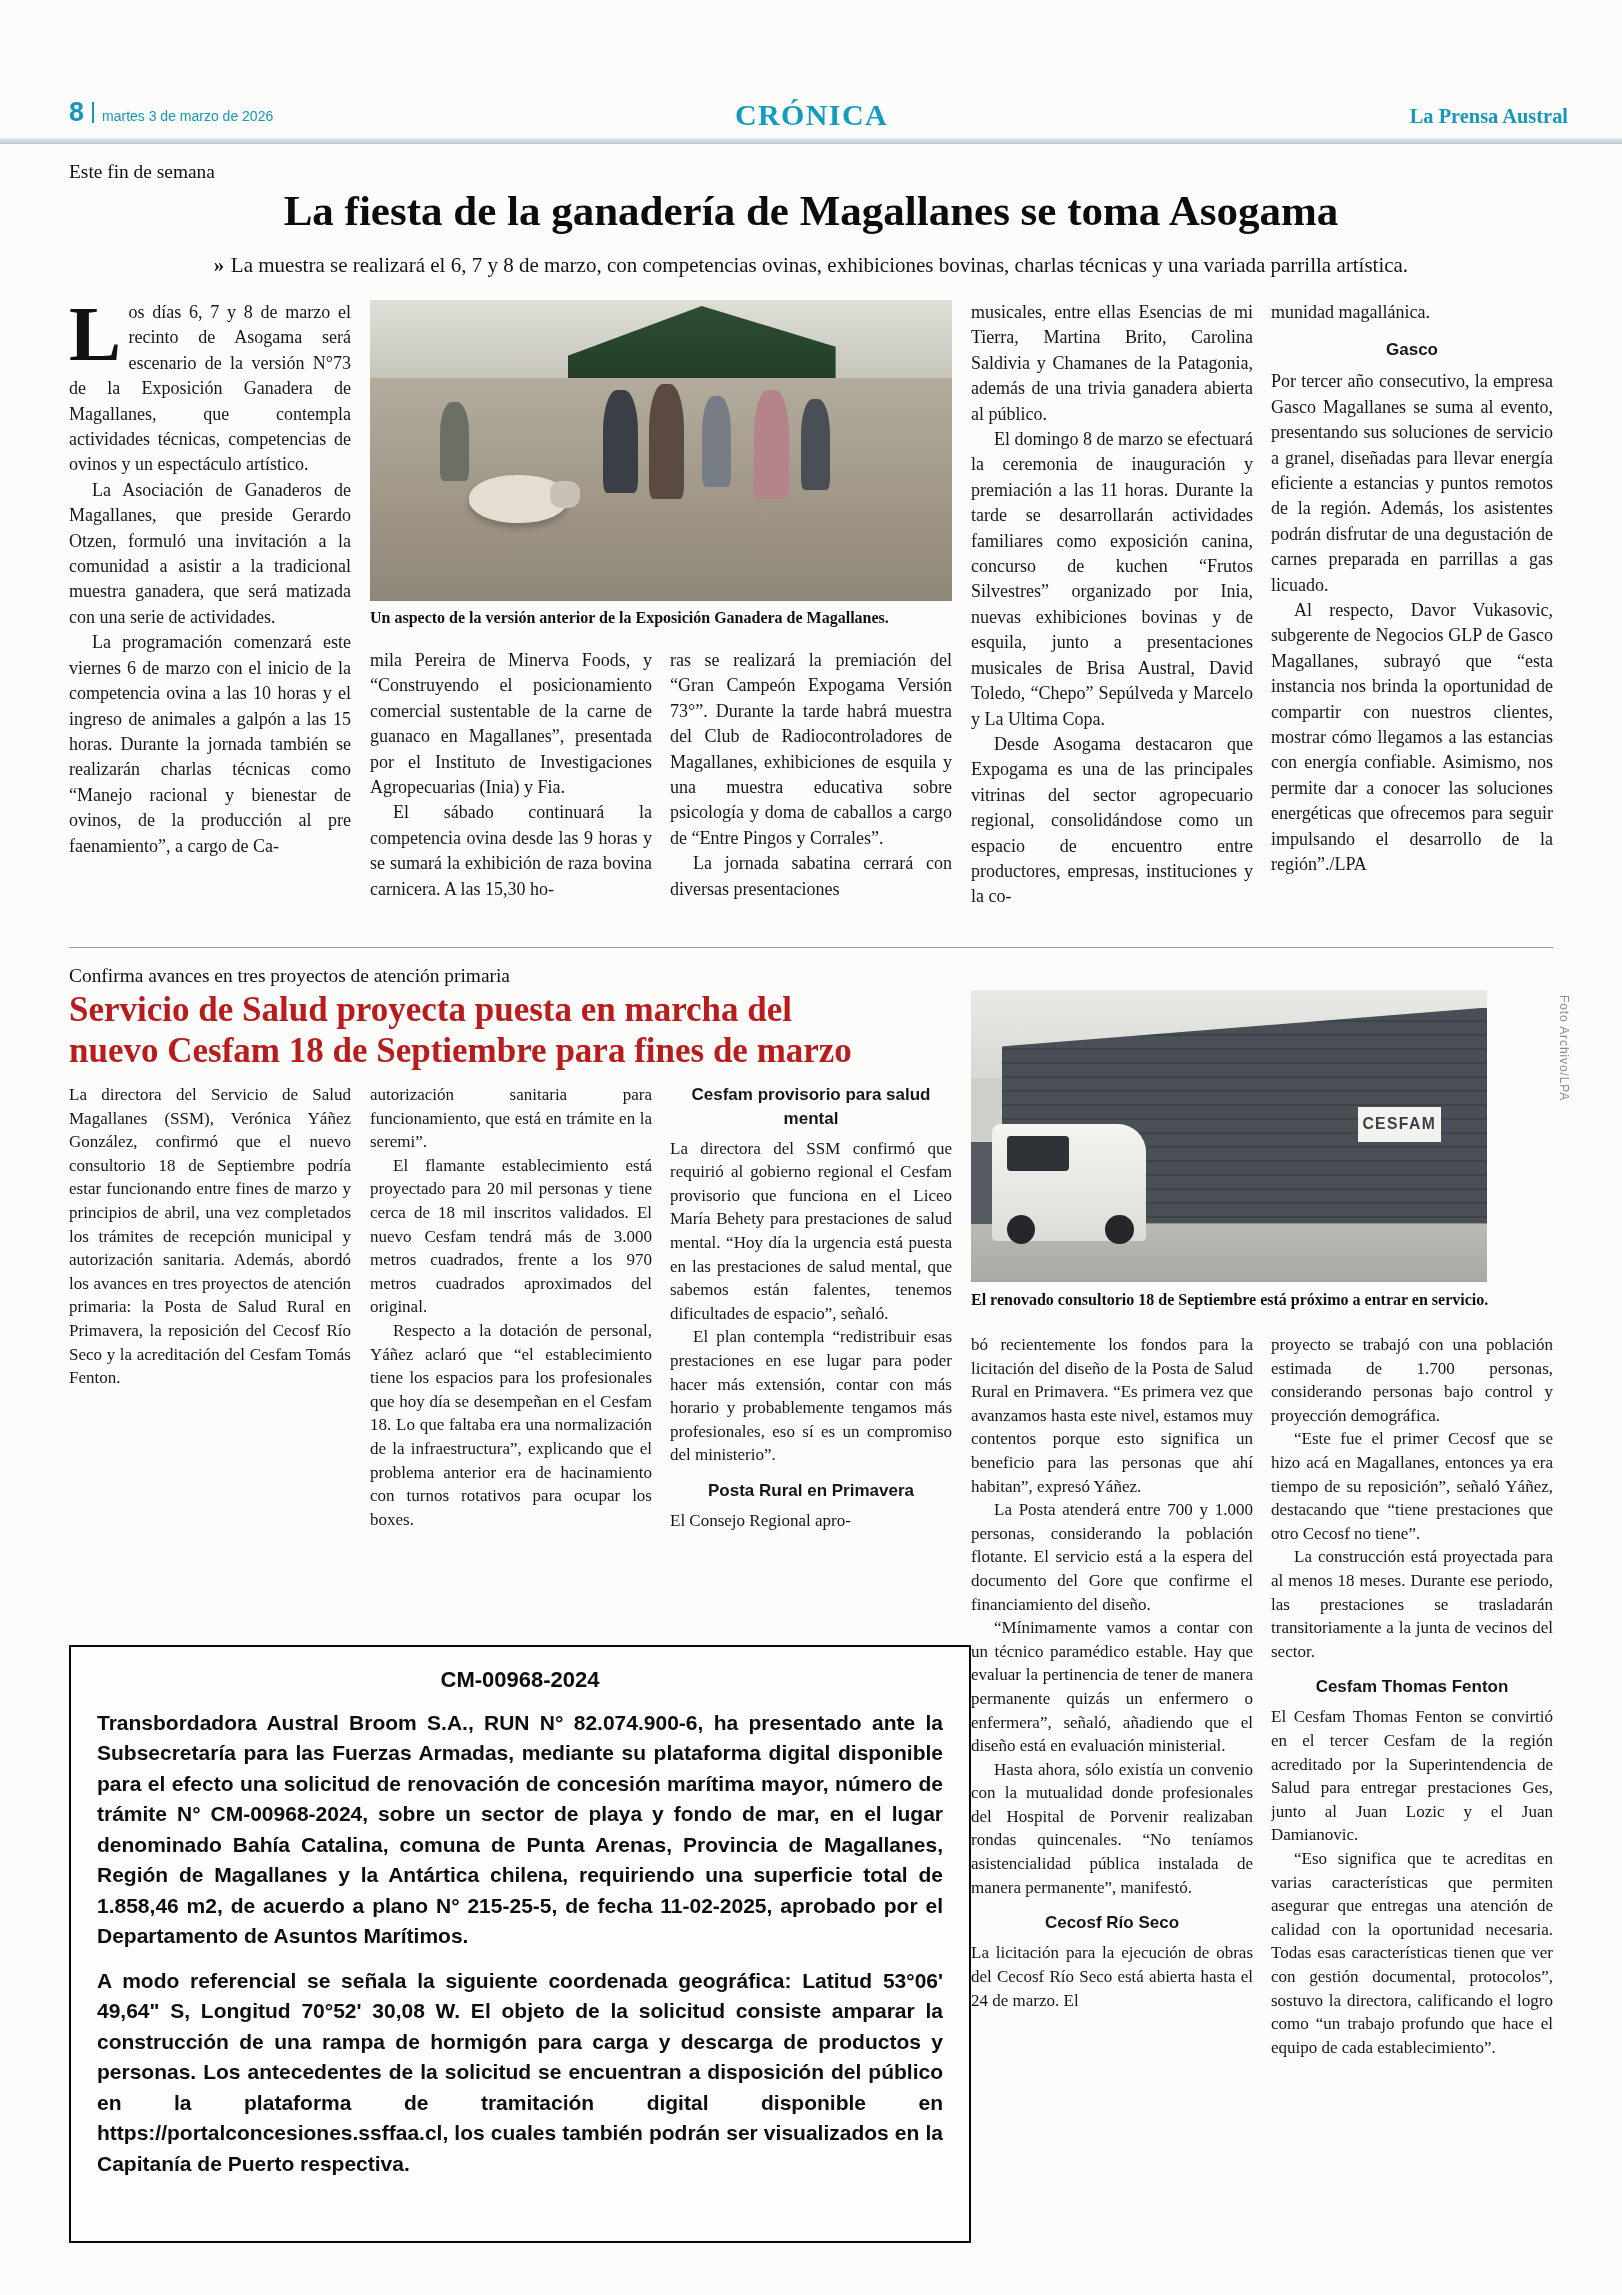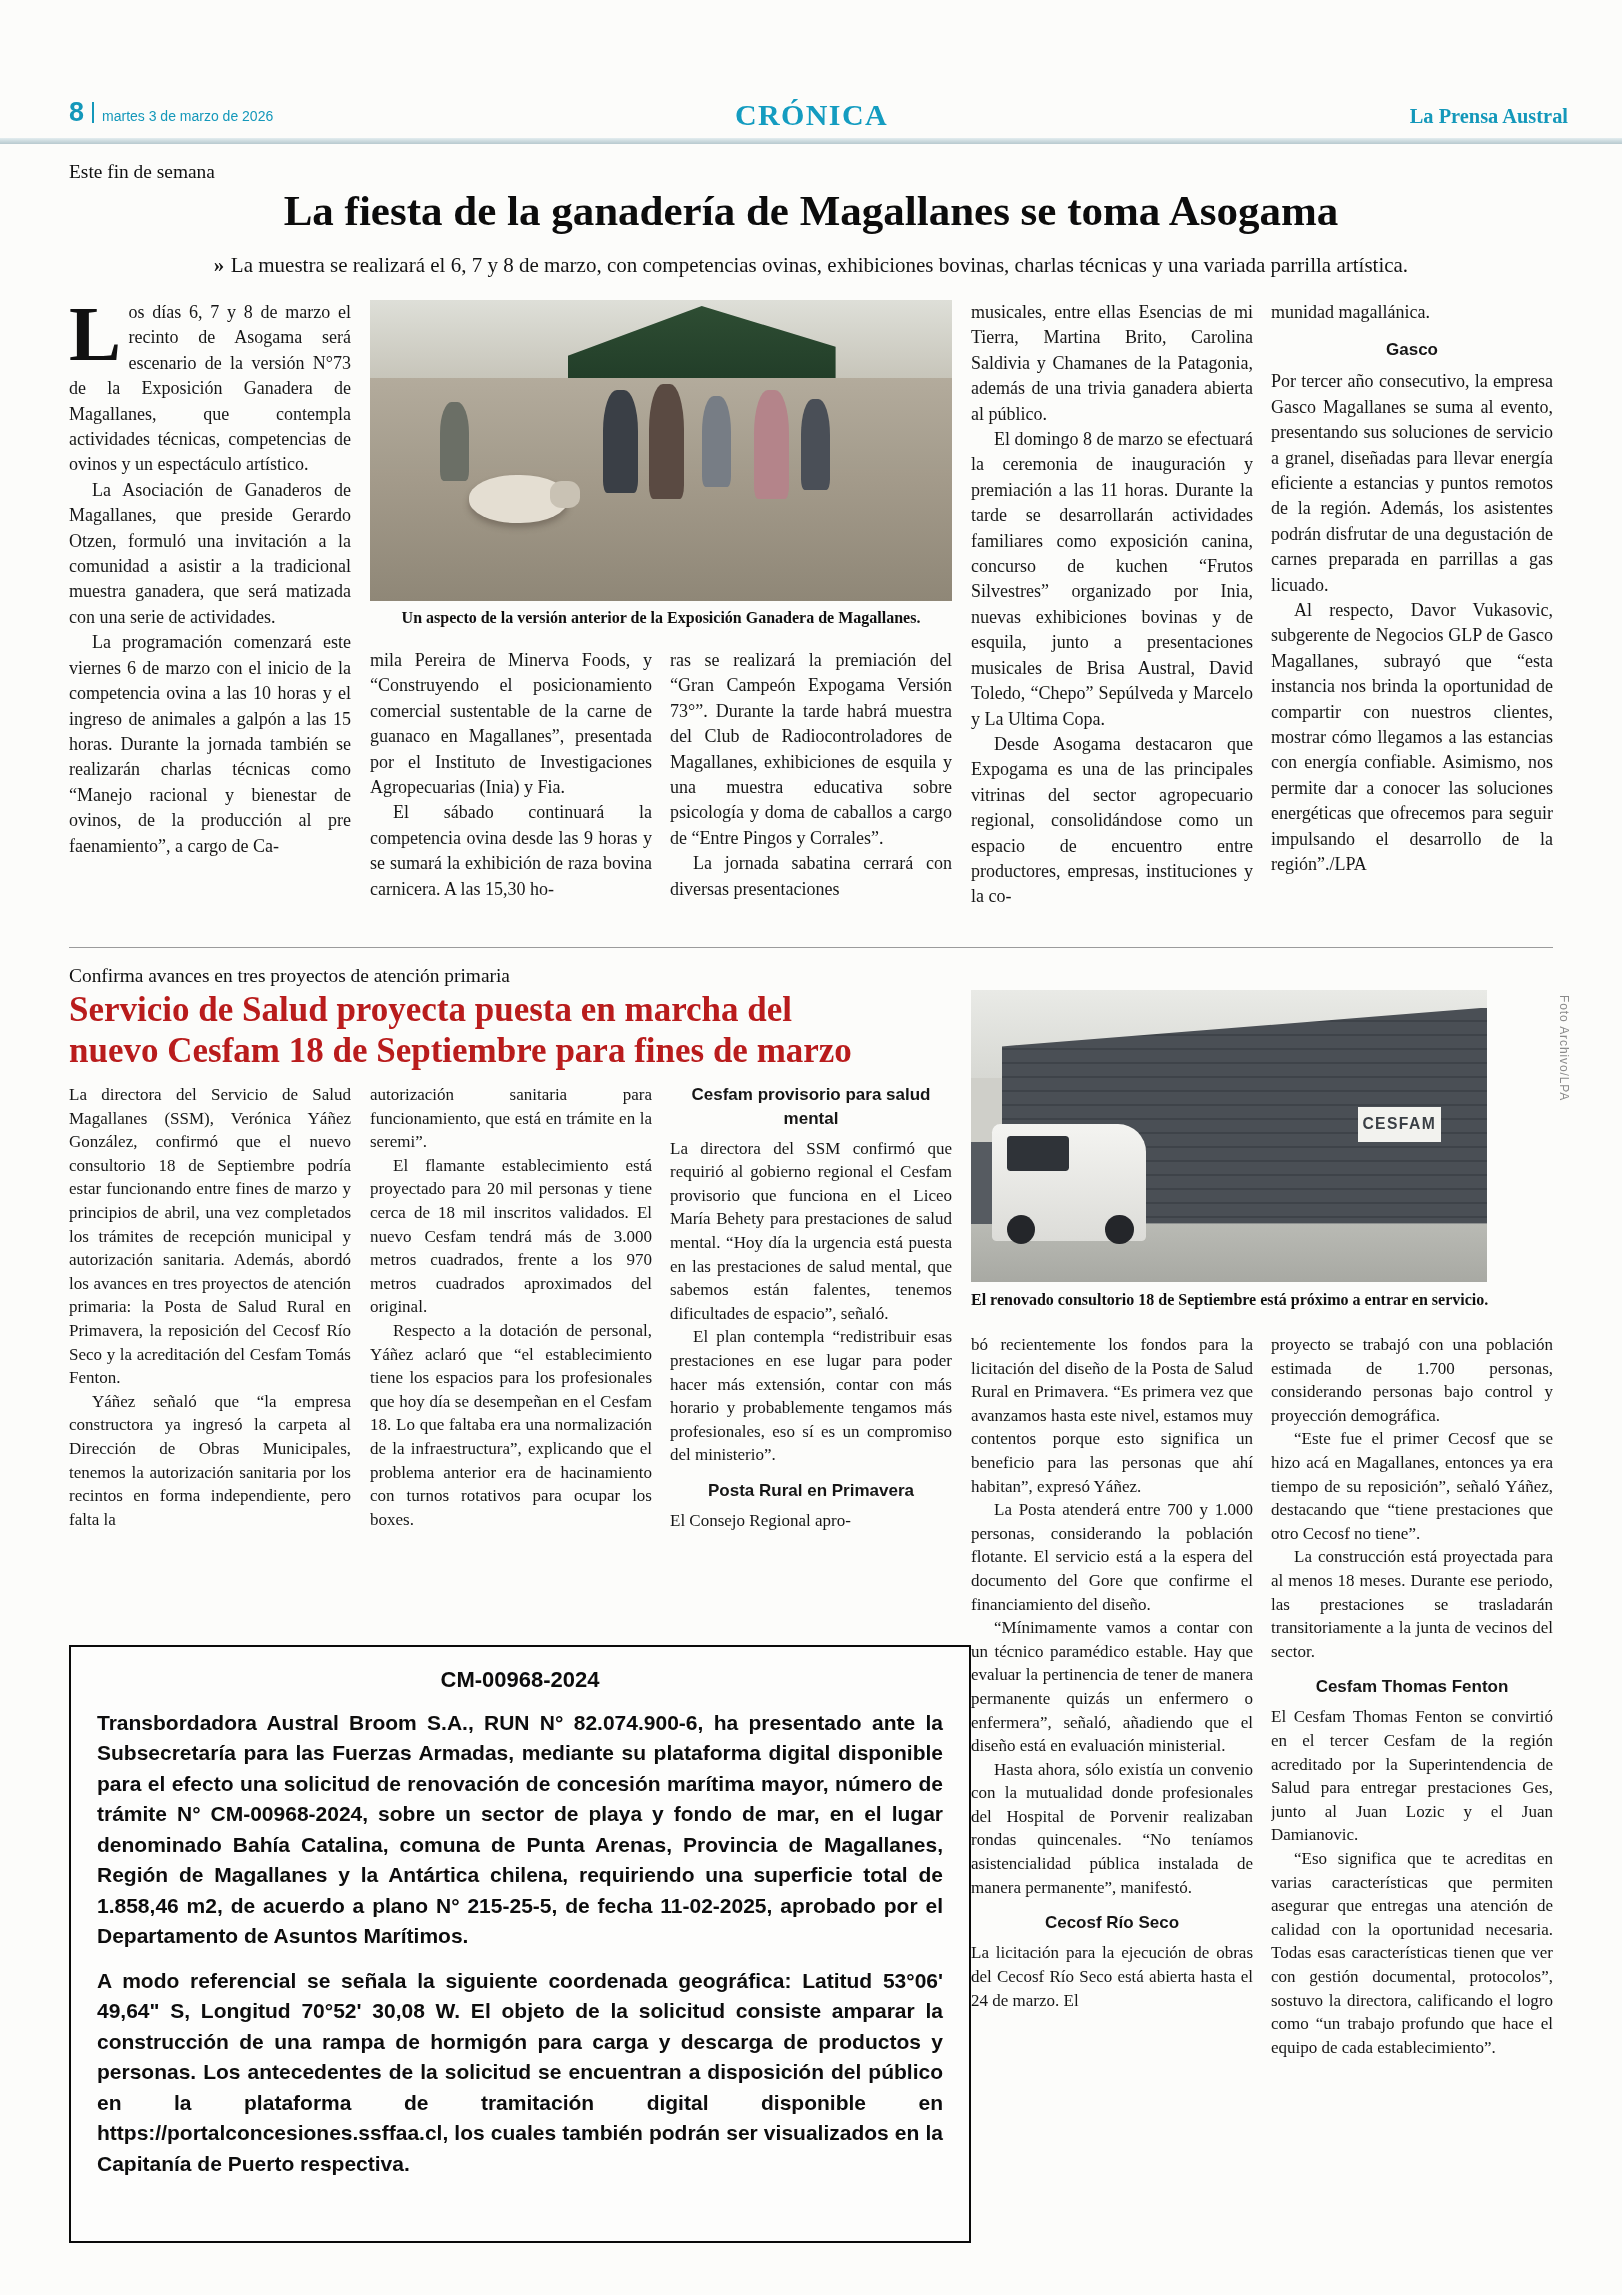--- a/index.html
+++ b/index.html
@@ -152,21 +152,21 @@
       <div class="ground"></div>
       <div class="figure" style="left:40%; top:30%; width:6%; height:34%; background:#3a3f46;"></div>
       <div class="figure" style="left:48%; top:28%; width:6%; height:38%; background:#5a4a42;"></div>
       <div class="figure" style="left:57%; top:32%; width:5%; height:30%; background:#777d85;"></div>
       <div class="figure" style="left:66%; top:30%; width:6%; height:36%; background:#b4848a;"></div>
       <div class="figure" style="left:74%; top:33%; width:5%; height:30%; background:#4a4f57;"></div>
       <div class="figure" style="left:12%; top:34%; width:5%; height:26%; background:#6b6f66;"></div>
       <div class="sheep"></div>
       <div class="sheep-head"></div>
     </div>
-    <div class="caption" style="left:301px; top:308px; width:582px;text-align:center;">Un aspecto de la versión anterior de la Exposición Ganadera de Magallanes.</div>
+    <div class="caption" style="left:301px; top:308px; width:582px;">Un aspecto de la versión anterior de la Exposición Ganadera de Magallanes.</div>
 
     <div class="col" style="left:301px; top:348px; height:287px;">
       <p class="cont">mila Pereira de Minerva Foods, y “Construyendo el posicionamiento comercial sustentable de la carne de guanaco en Magallanes”, presentada por el Instituto de Investigaciones Agropecuarias (Inia) y Fia.</p>
       <p>El sábado continuará la competencia ovina desde las 9 horas y se sumará la exhibición de raza bovina carnicera. A las 15,30 ho-</p>
     </div>
 
     <div class="col" style="left:601px; top:348px; height:287px;">
       <p class="cont">ras se realizará la premiación del “Gran Campeón Expogama Versión 73°”. Durante la tarde habrá muestra del Club de Radiocontroladores de Magallanes, exhibiciones de esquila y una muestra educativa sobre psicología y doma de caballos a cargo de “Entre Pingos y Corrales”.</p>
       <p>La jornada sabatina cerrará con diversas presentaciones</p>
     </div>
@@ -189,21 +189,20 @@
 
   <div id="a2-kicker" class="kicker">Confirma avances en tres proyectos de atención primaria</div>
   <div id="a2-headline">
     <div>Servicio de Salud proyecta puesta en marcha del</div>
     <div>nuevo Cesfam 18 de Septiembre para fines de marzo</div>
   </div>
 
   <div class="body-zone cols-sm" style="left:69px; top:1083px; width:883px; height:548px;">
     <div class="col" style="left:0; top:0; height:548px;">
       <p class="cont">La directora del Servicio de Salud Magallanes (SSM), Verónica Yáñez González, confirmó que el nuevo consultorio 18 de Septiembre podría estar funcionando entre fines de marzo y principios de abril, una vez completados los trámites de recepción municipal y autorización sanitaria. Además, abordó los avances en tres proyectos de atención primaria: la Posta de Salud Rural en Primavera, la reposición del Cecosf Río Seco y la acreditación del Cesfam Tomás Fenton.</p>
-      <p>Yáñez señaló que “la empresa constructora ya ingresó la carpeta al Dirección de Obras Municipales, tenemos la autorización sanitaria por los recintos en forma independiente, pero falta la</p>
     </div>
     <div class="col" style="left:301px; top:0; height:548px;">
       <p class="cont">autorización sanitaria para funcionamiento, que está en trámite en la seremi”.</p>
       <p>El flamante establecimiento está proyectado para 20 mil personas y tiene cerca de 18 mil inscritos validados. El nuevo Cesfam tendrá más de 3.000 metros cuadrados, frente a los 970 metros cuadrados aproximados del original.</p>
       <p>Respecto a la dotación de personal, Yáñez aclaró que “el establecimiento tiene los espacios para los profesionales que hoy día se desempeñan en el Cesfam 18. Lo que faltaba era una normalización de la infraestructura”, explicando que el problema anterior era de hacinamiento con turnos rotativos para ocupar los boxes.</p>
     </div>
     <div class="col" style="left:601px; top:0; height:548px;">
       <p class="subhd" style="margin-top:0;">Cesfam provisorio para salud mental</p>
       <p class="cont">La directora del SSM confirmó que requirió al gobierno regional el Cesfam provisorio que funciona en el Liceo María Behety para prestaciones de salud mental. “Hoy día la urgencia está puesta en las prestaciones de salud mental, que sabemos están falentes, tenemos dificultades de espacio”, señaló.</p>
       <p>El plan contempla “redistribuir esas prestaciones en ese lugar para poder hacer más extensión, contar con más horario y probablemente tengamos más profesionales, eso sí es un compromiso del ministerio”.</p>

